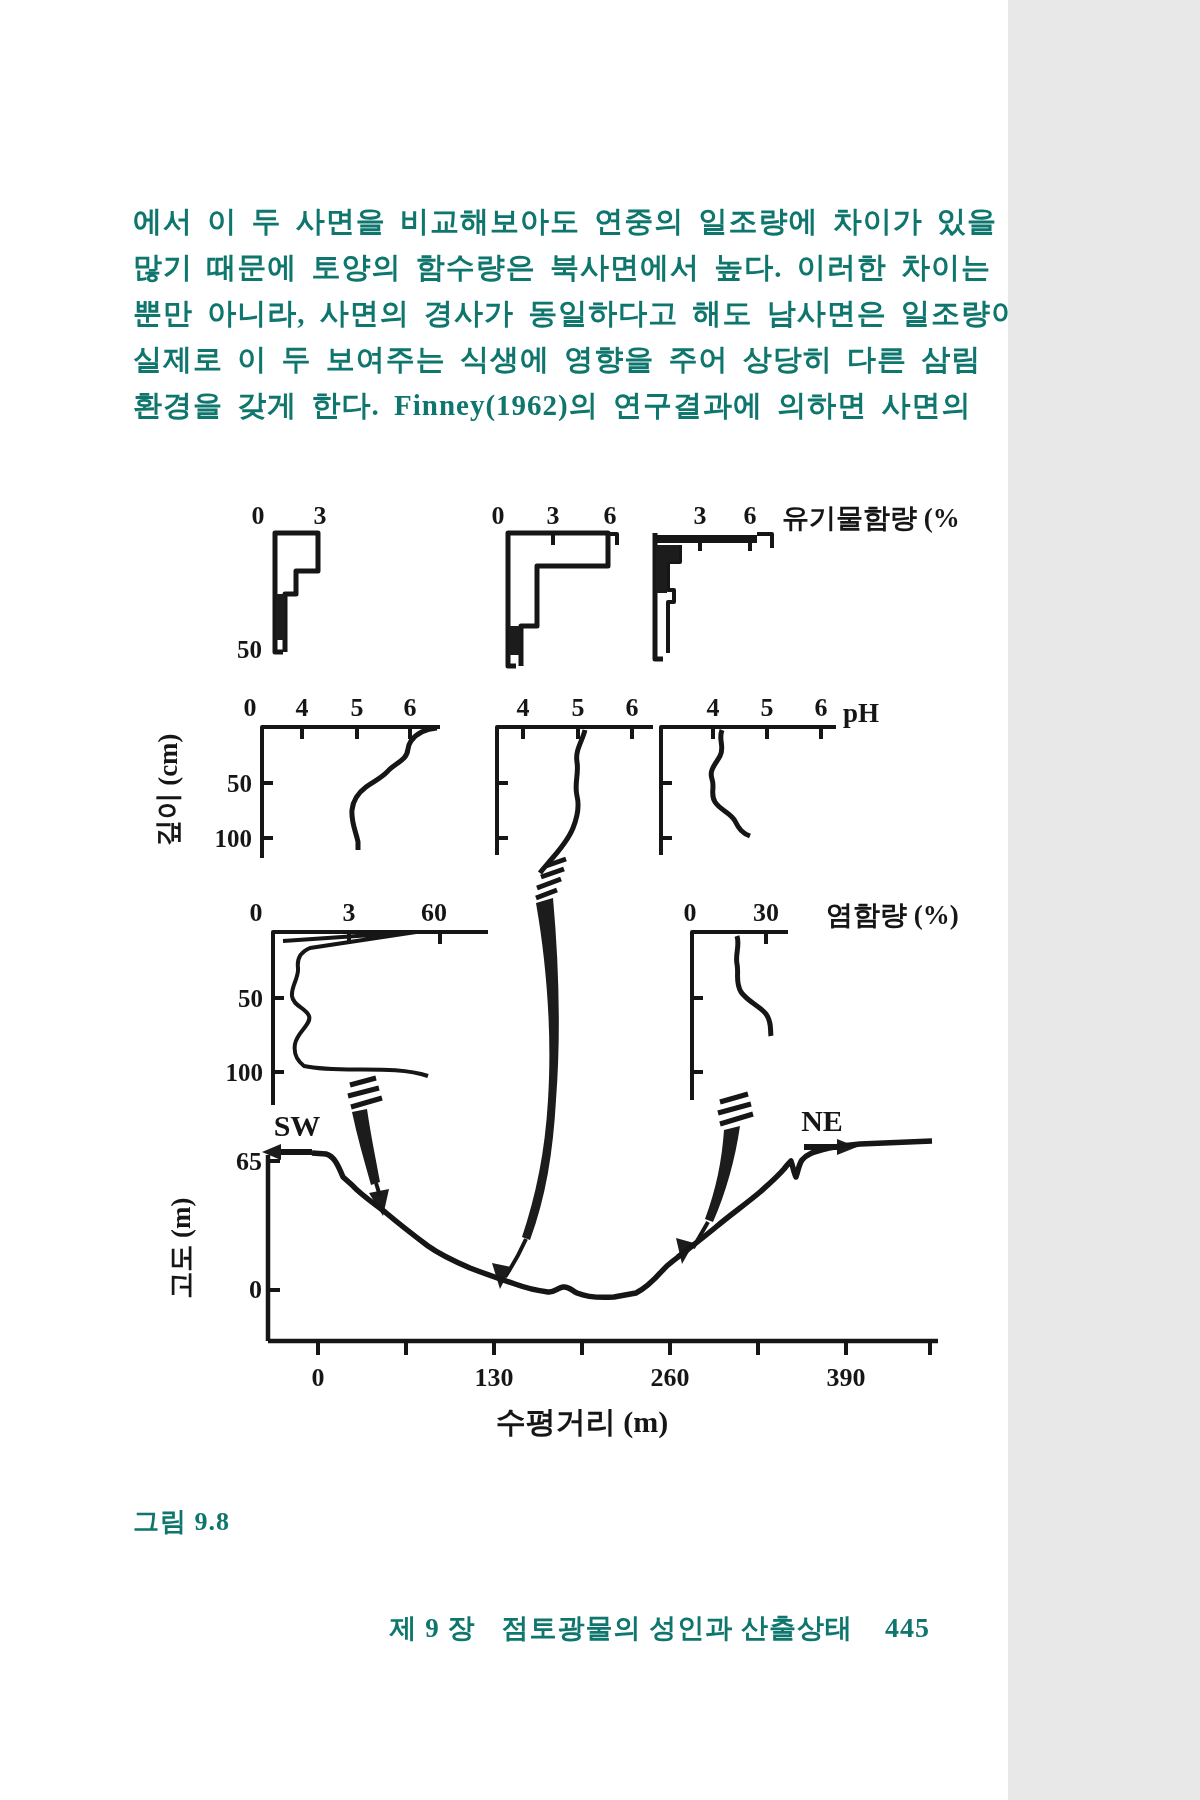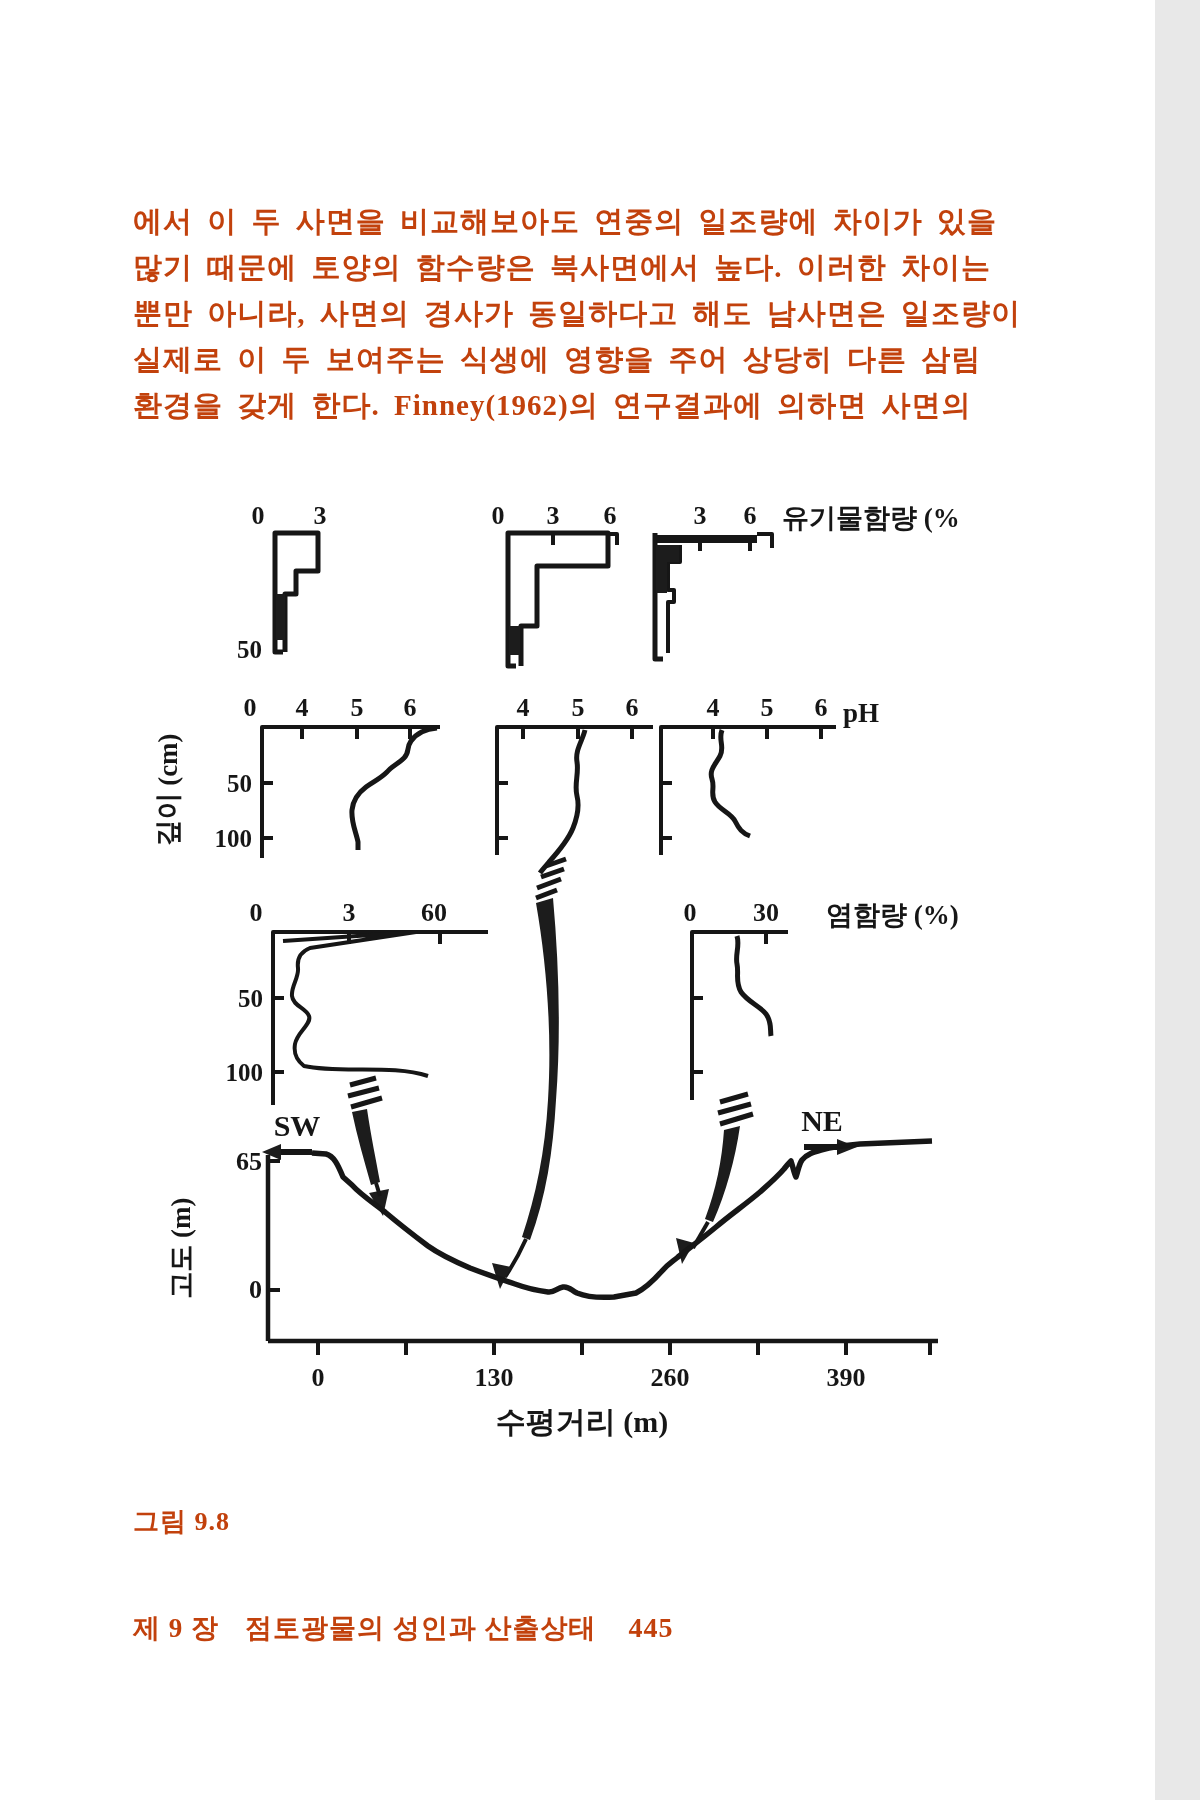--- a/index.html
+++ b/index.html
@@ -1,21 +1,21 @@
 <!DOCTYPE html>
 <html><head>
 <meta charset="utf-8">
 <style>
   html,body{margin:0;padding:0;background:#e8e8e8;}
   .page{
     position:relative;
-    width:1155px;height:1800px;
+    width:1008px;height:1800px;
     background:#ffffff;
     font-family:"Liberation Serif","DejaVu Serif",serif;
-    color:#c2410c;
+    color:#0f766e;
     overflow:hidden;
   }
   
   .para{position:absolute;left:133px;top:198px;width:797px;}
   .pline{
     font-size:29px;line-height:46px;height:46px;
     letter-spacing:1px;word-spacing:6px;
     text-align:justify;text-align-last:justify;
     white-space:nowrap;overflow:visible;
     font-weight:600;
@@ -28,21 +28,21 @@
   .axis-word{font-size:27px;font-weight:700;}
   .dir-word{font-size:30px;font-weight:700;}
   .ink-line{stroke:#161616;fill:none;stroke-linejoin:round;stroke-linecap:butt;}
   .ink-fill{fill:#1c1c1c;stroke:none;}
   
   .caption{position:absolute;left:133px;top:1452px;width:810px;display:flex;margin-top:48px;}
   .cap-tag{font-size:26px;font-weight:700;line-height:43px;width:112px;flex:0 0 112px;letter-spacing:1px;}
   .cap-body{flex:1;}
   .cap-line{font-size:26px;font-weight:700;line-height:43px;letter-spacing:1px;word-spacing:5px;white-space:nowrap;}
   
-  .footer{position:absolute;left:133px;top:1610px;width:797px;font-size:27px;font-weight:700;letter-spacing:1px;}
+  .footer{position:absolute;left:133px;top:1610px;width:797px;text-align:right;font-size:27px;font-weight:700;letter-spacing:1px;}
   .footer .chapter{margin-right:26px;}
   .footer .pagenum{margin-left:32px;font-size:28px;}
 </style>
 </head>
 <body>
 
 <div class="page">
 
   <div class="para">
     <div class="pline">에서 이 두 사면을 비교해보아도 연중의 일조량에 차이가 있을</div>

